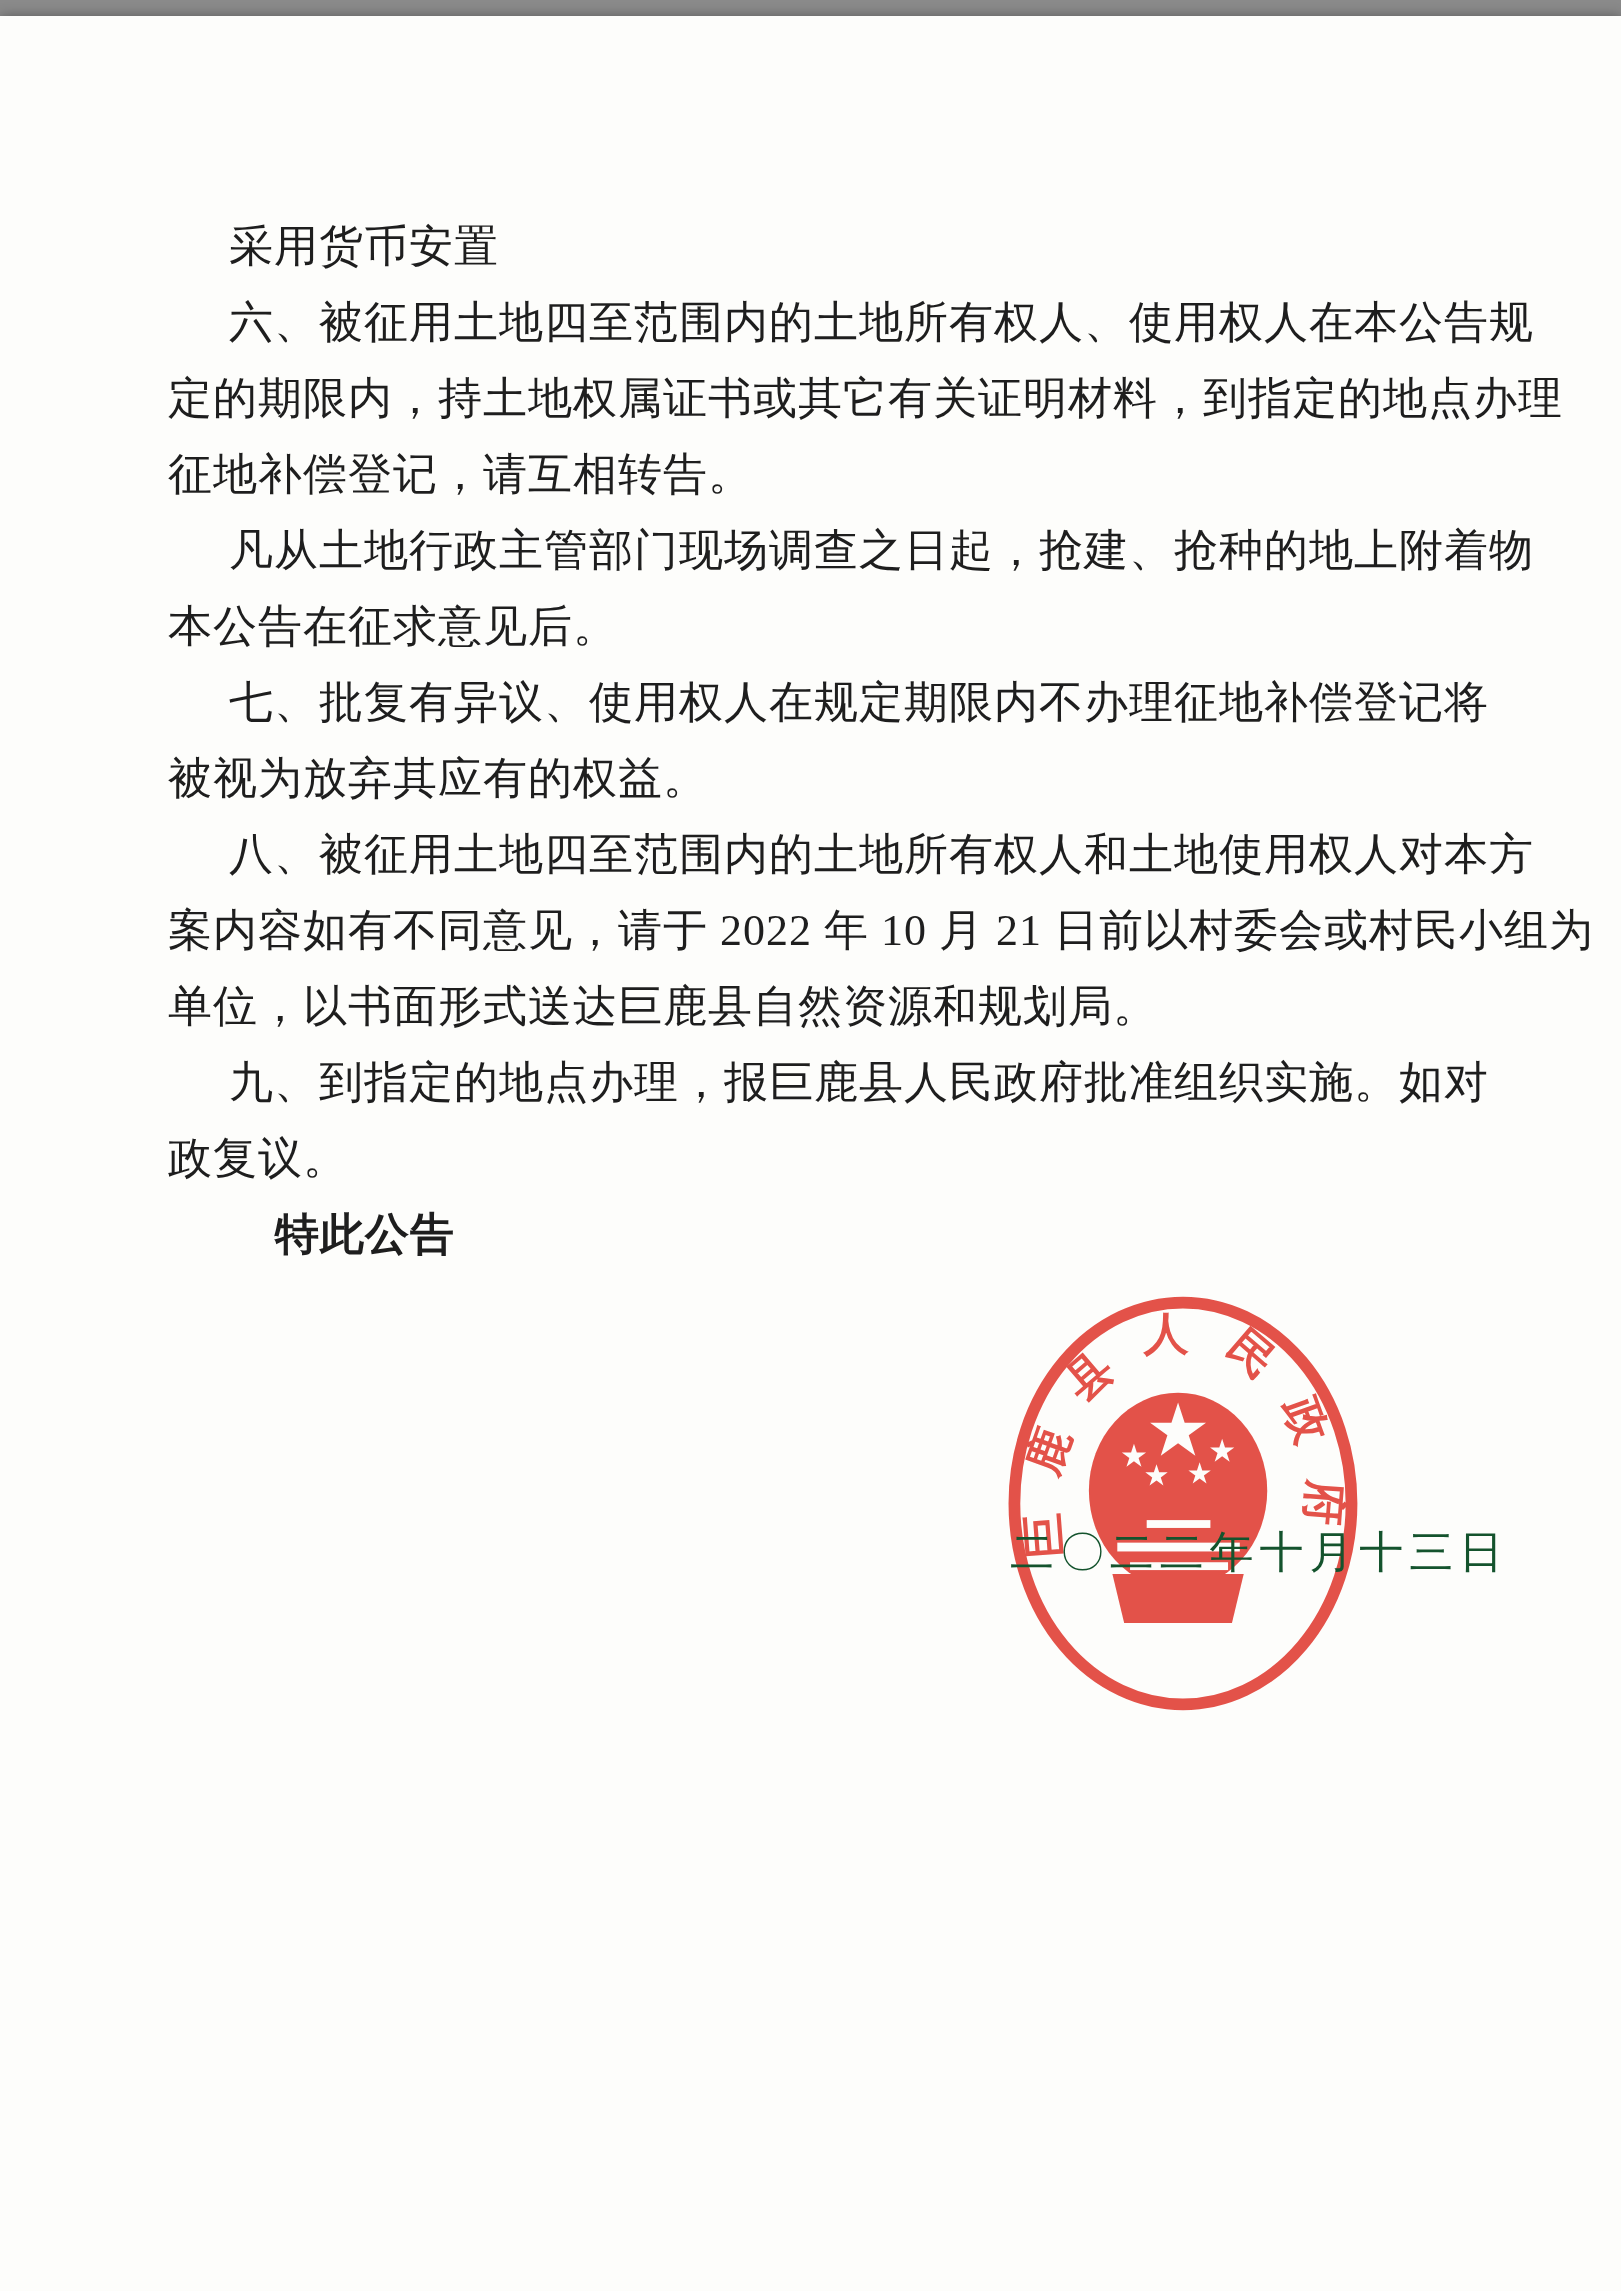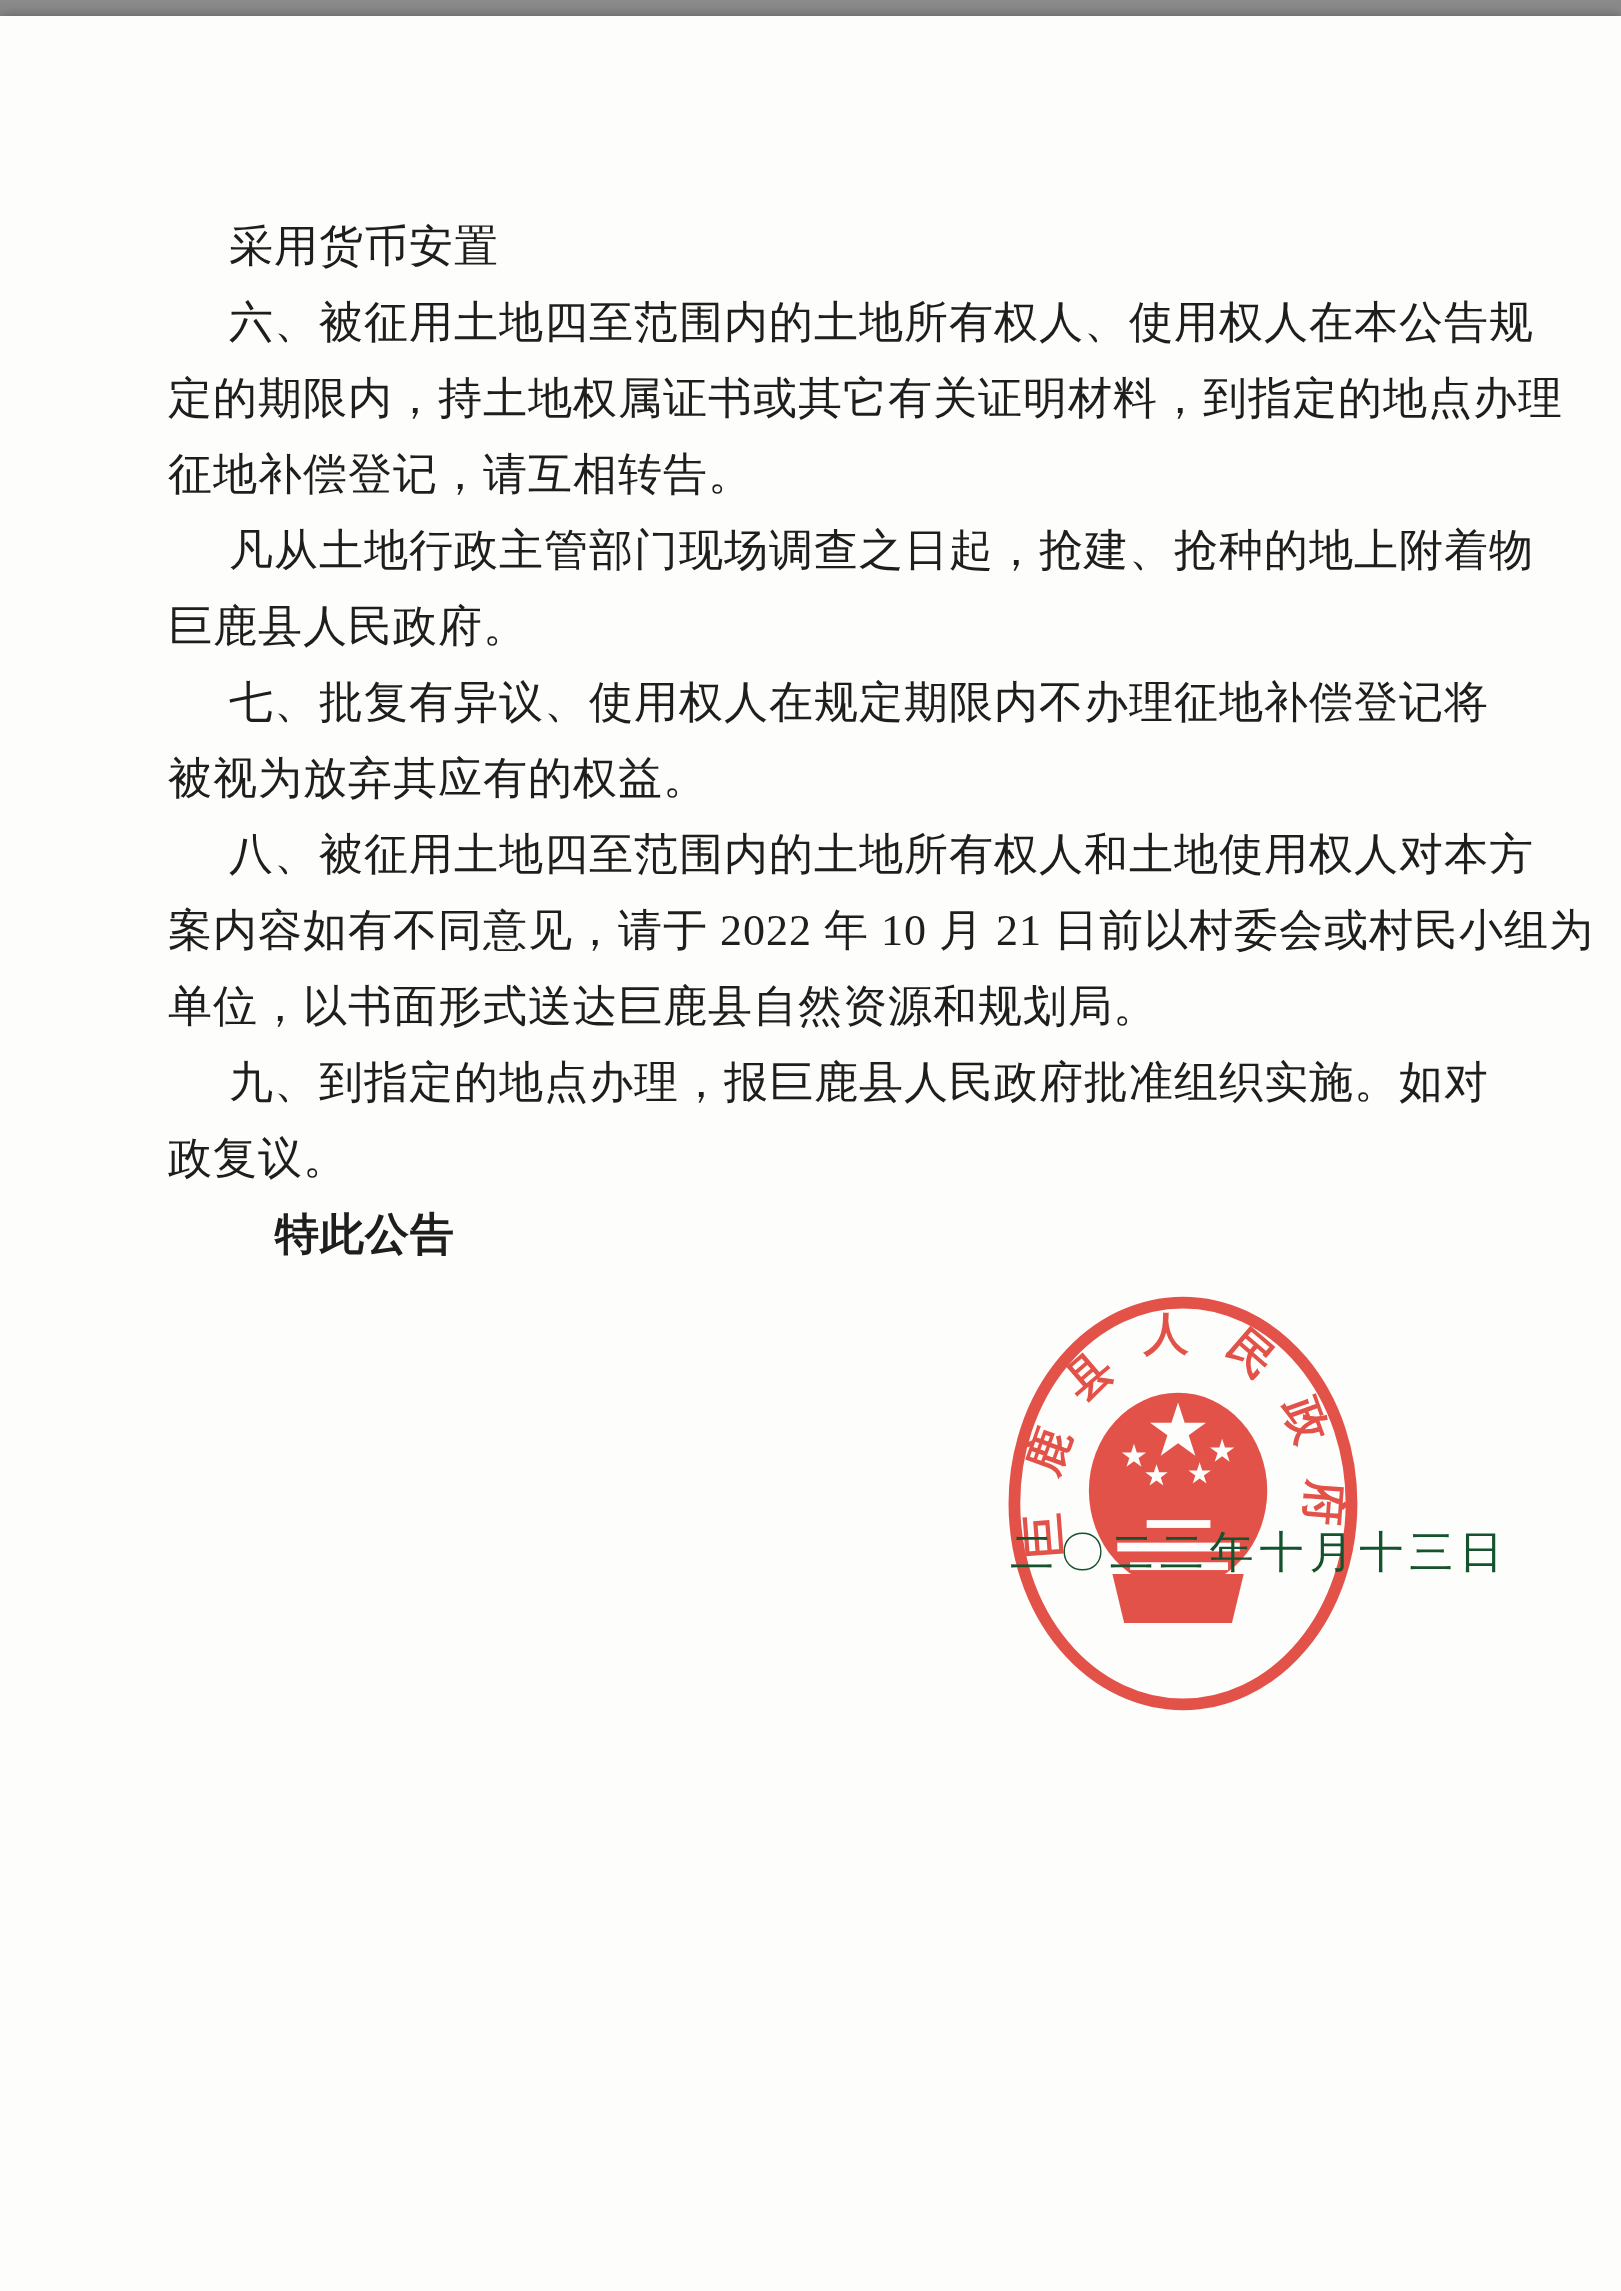--- a/index.html
+++ b/index.html
@@ -46,21 +46,21 @@
 <body>
 
 <div class="page">
 
   <div class="textblock">
       <div class="line indent">采用货币安置</div>
       <div class="line indent">六、被征用土地四至范围内的土地所有权人、使用权人在本公告规</div>
       <div class="line">定的期限内，持土地权属证书或其它有关证明材料，到指定的地点办理</div>
       <div class="line">征地补偿登记，请互相转告。</div>
       <div class="line indent">凡从土地行政主管部门现场调查之日起，抢建、抢种的地上附着物</div>
-      <div class="line">巨鹿县人民政府。</div>
+      <div class="line">本公告在征求意见后。</div>
       <div class="line indent">七、批复有异议、使用权人在规定期限内不办理征地补偿登记将</div>
       <div class="line">被视为放弃其应有的权益。</div>
       <div class="line indent">八、被征用土地四至范围内的土地所有权人和土地使用权人对本方</div>
       <div class="line">案内容如有不同意见，请于 2022 年 10 月 21 日前以村委会或村民小组为</div>
       <div class="line">单位，以书面形式送达巨鹿县自然资源和规划局。</div>
       <div class="line indent">九、到指定的地点办理，报巨鹿县人民政府批准组织实施。如对</div>
       <div class="line">政复议。</div>
       <div class="line closing">特此公告</div>
     </div>
 

